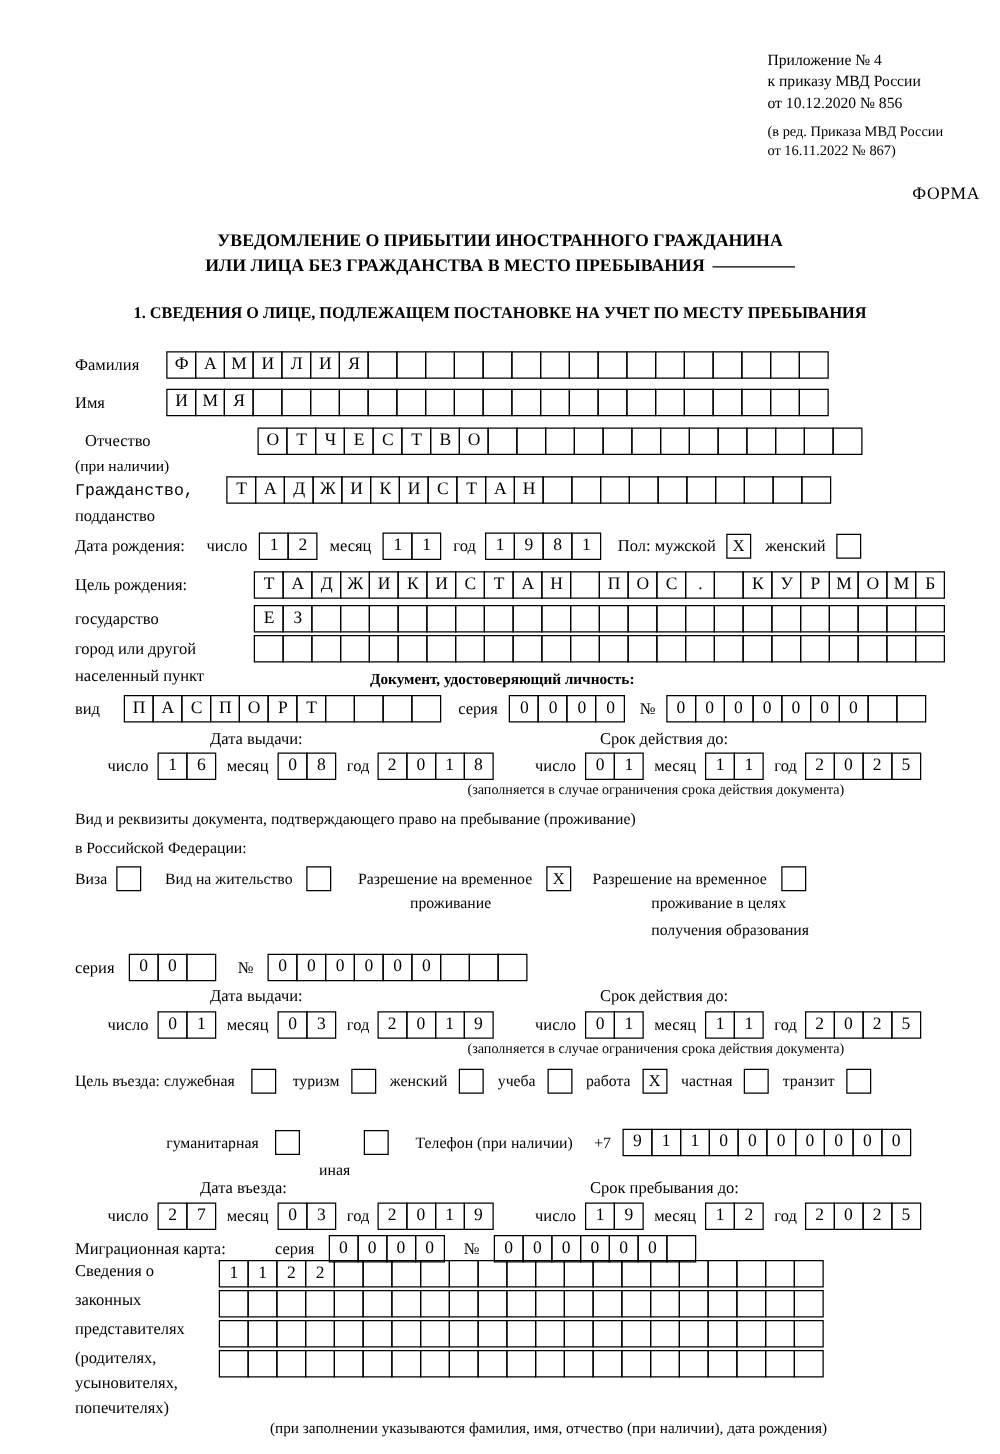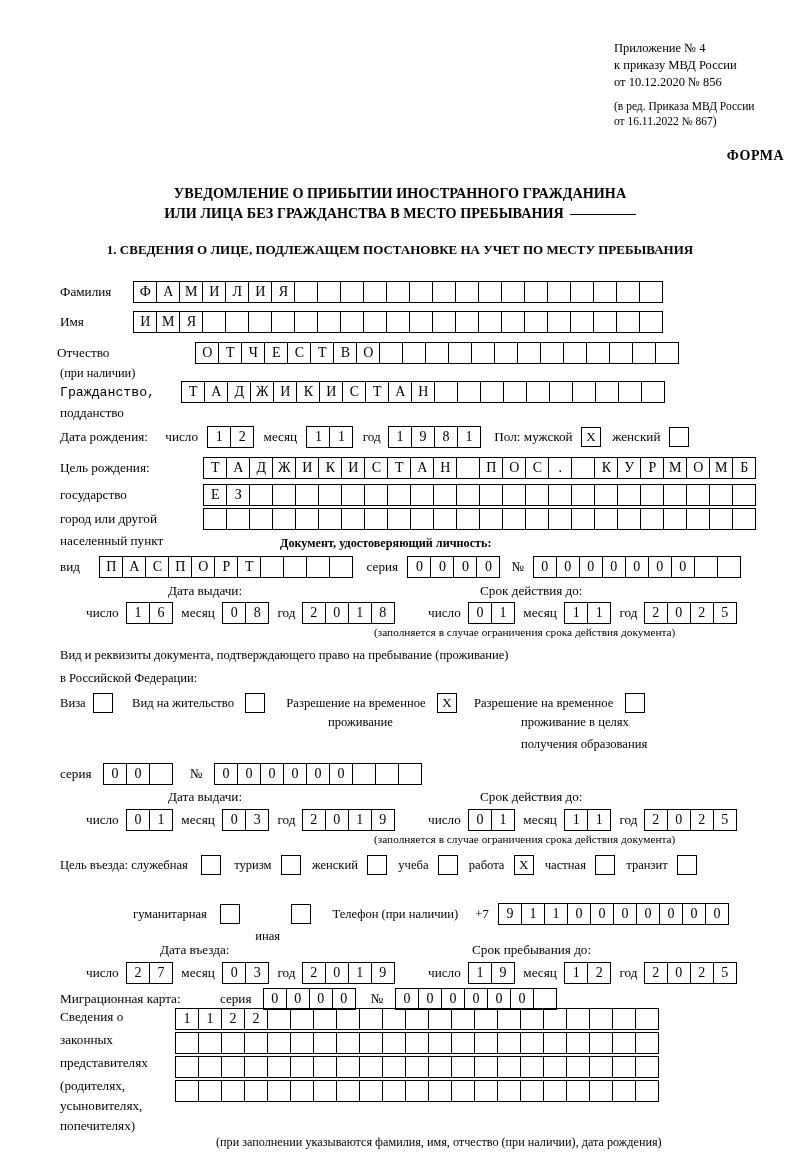--- a/index.html
+++ b/index.html
@@ -12,21 +12,21 @@
   .page{width:800px;min-height:1163px;position:relative;padding:0;box-sizing:border-box;}
 
   
   .hdr{
     position:absolute;top:40px;left:614px;width:180px;
     font-size:12.5px;line-height:1.34;
   }
   .hdr .sub{margin-top:9px;font-size:11.5px;line-height:1.3;}
   .forma{
     position:absolute;top:148px;left:0;width:784px;text-align:right;
-    font-weight:bold;font-size:14px;letter-spacing:.5px;
+    font-weight:normal;font-size:14px;letter-spacing:.5px;
   }
 
   .title{
     position:absolute;top:183px;left:0;width:800px;text-align:center;
     font-weight:bold;font-size:14.2px;line-height:1.42;
   }
   .title .ln2 span.blank{display:inline-block;width:66px;border-bottom:1px solid #000;vertical-align:3px;margin-left:6px;}
 
   .section1{
     position:absolute;top:242px;left:0;width:800px;text-align:center;
@@ -77,21 +77,21 @@
   <div class="row" style="top:281px;left:60px;">
     <span class="lbl" style="width:70px;display:inline-block;">Фамилия</span>
     <span class="boxes" id="b-surname"><span class="bx first">Ф</span><span class="bx">А</span><span class="bx">М</span><span class="bx">И</span><span class="bx">Л</span><span class="bx">И</span><span class="bx">Я</span><span class="bx"></span><span class="bx"></span><span class="bx"></span><span class="bx"></span><span class="bx"></span><span class="bx"></span><span class="bx"></span><span class="bx"></span><span class="bx"></span><span class="bx"></span><span class="bx"></span><span class="bx"></span><span class="bx"></span><span class="bx"></span><span class="bx"></span><span class="bx"></span></span>
   </div>
 
   <div class="row" style="top:311px;left:60px;">
     <span class="lbl" style="width:70px;display:inline-block;">Имя</span>
     <span class="boxes" id="b-name"><span class="bx first">И</span><span class="bx">М</span><span class="bx">Я</span><span class="bx"></span><span class="bx"></span><span class="bx"></span><span class="bx"></span><span class="bx"></span><span class="bx"></span><span class="bx"></span><span class="bx"></span><span class="bx"></span><span class="bx"></span><span class="bx"></span><span class="bx"></span><span class="bx"></span><span class="bx"></span><span class="bx"></span><span class="bx"></span><span class="bx"></span><span class="bx"></span><span class="bx"></span><span class="bx"></span></span>
   </div>
 
-  <div class="row" style="top:342px;left:57px;">
+  <div class="row" style="top:342px;left:68px;">
     <span class="lbl" style="width:135px;display:inline-block;">Отчество</span>
     <span class="boxes" id="b-patr"><span class="bx first">О</span><span class="bx">Т</span><span class="bx">Ч</span><span class="bx">Е</span><span class="bx">С</span><span class="bx">Т</span><span class="bx">В</span><span class="bx">О</span><span class="bx"></span><span class="bx"></span><span class="bx"></span><span class="bx"></span><span class="bx"></span><span class="bx"></span><span class="bx"></span><span class="bx"></span><span class="bx"></span><span class="bx"></span><span class="bx"></span><span class="bx"></span><span class="bx"></span></span>
   </div>
   <div class="row" style="top:366px;left:60px;font-size:12.4px;">(при наличии)</div>
 
   <div class="row" style="top:381px;left:60px;">
     <span class="lbl" style="width:118px;display:inline-block;font-family:Liberation Mono, monospace;">Гражданство,</span>
     <span class="boxes" id="b-citz"><span class="bx first">Т</span><span class="bx">А</span><span class="bx">Д</span><span class="bx">Ж</span><span class="bx">И</span><span class="bx">К</span><span class="bx">И</span><span class="bx">С</span><span class="bx">Т</span><span class="bx">А</span><span class="bx">Н</span><span class="bx"></span><span class="bx"></span><span class="bx"></span><span class="bx"></span><span class="bx"></span><span class="bx"></span><span class="bx"></span><span class="bx"></span><span class="bx"></span><span class="bx"></span></span>
   </div>
   <div class="row" style="top:405px;left:60px;">подданство</div>
@@ -117,21 +117,21 @@
   <div class="row" style="top:484px;left:60px;">
     <span class="lbl" style="width:140px;display:inline-block;">государство</span>
     <span class="boxes" id="b-bp2"><span class="bx first">Е</span><span class="bx">З</span><span class="bx"></span><span class="bx"></span><span class="bx"></span><span class="bx"></span><span class="bx"></span><span class="bx"></span><span class="bx"></span><span class="bx"></span><span class="bx"></span><span class="bx"></span><span class="bx"></span><span class="bx"></span><span class="bx"></span><span class="bx"></span><span class="bx"></span><span class="bx"></span><span class="bx"></span><span class="bx"></span><span class="bx"></span><span class="bx"></span><span class="bx"></span><span class="bx"></span></span>
   </div>
   <div class="row" style="top:508px;left:60px;">
     <span class="lbl" style="width:140px;display:inline-block;">город или другой</span>
     <span class="boxes" id="b-bp3"><span class="bx first"></span><span class="bx"></span><span class="bx"></span><span class="bx"></span><span class="bx"></span><span class="bx"></span><span class="bx"></span><span class="bx"></span><span class="bx"></span><span class="bx"></span><span class="bx"></span><span class="bx"></span><span class="bx"></span><span class="bx"></span><span class="bx"></span><span class="bx"></span><span class="bx"></span><span class="bx"></span><span class="bx"></span><span class="bx"></span><span class="bx"></span><span class="bx"></span><span class="bx"></span><span class="bx"></span></span>
   </div>
   <div class="row" style="top:533px;left:60px;">населенный пункт</div>
 
-  <div class="row bold" style="top:536px;left:280px;font-size:12.2px;">Документ, удостоверяющий личность:</div>
+  <div class="row bold" style="top:536px;left:296px;font-size:12.2px;">Документ, удостоверяющий личность:</div>
 
   <div class="row" style="top:556px;left:60px;">
     <span class="lbl" style="width:28px;display:inline-block;">вид</span>
     <span class="boxes" style="margin-left:8px;" id="b-dk"><span class="bx first">П</span><span class="bx">А</span><span class="bx">С</span><span class="bx">П</span><span class="bx">О</span><span class="bx">Р</span><span class="bx">Т</span><span class="bx"></span><span class="bx"></span><span class="bx"></span><span class="bx"></span></span>
     <span class="lbl" style="margin-left:10px;">серия</span>
     <span class="boxes" style="margin-left:6px;" id="b-ds"><span class="bx first">0</span><span class="bx">0</span><span class="bx">0</span><span class="bx">0</span></span>
     <span class="lbl" style="margin-left:8px;">№</span>
     <span class="boxes" style="margin-left:5px;" id="b-dn"><span class="bx first">0</span><span class="bx">0</span><span class="bx">0</span><span class="bx">0</span><span class="bx">0</span><span class="bx">0</span><span class="bx">0</span><span class="bx"></span><span class="bx"></span></span>
   </div>
 

